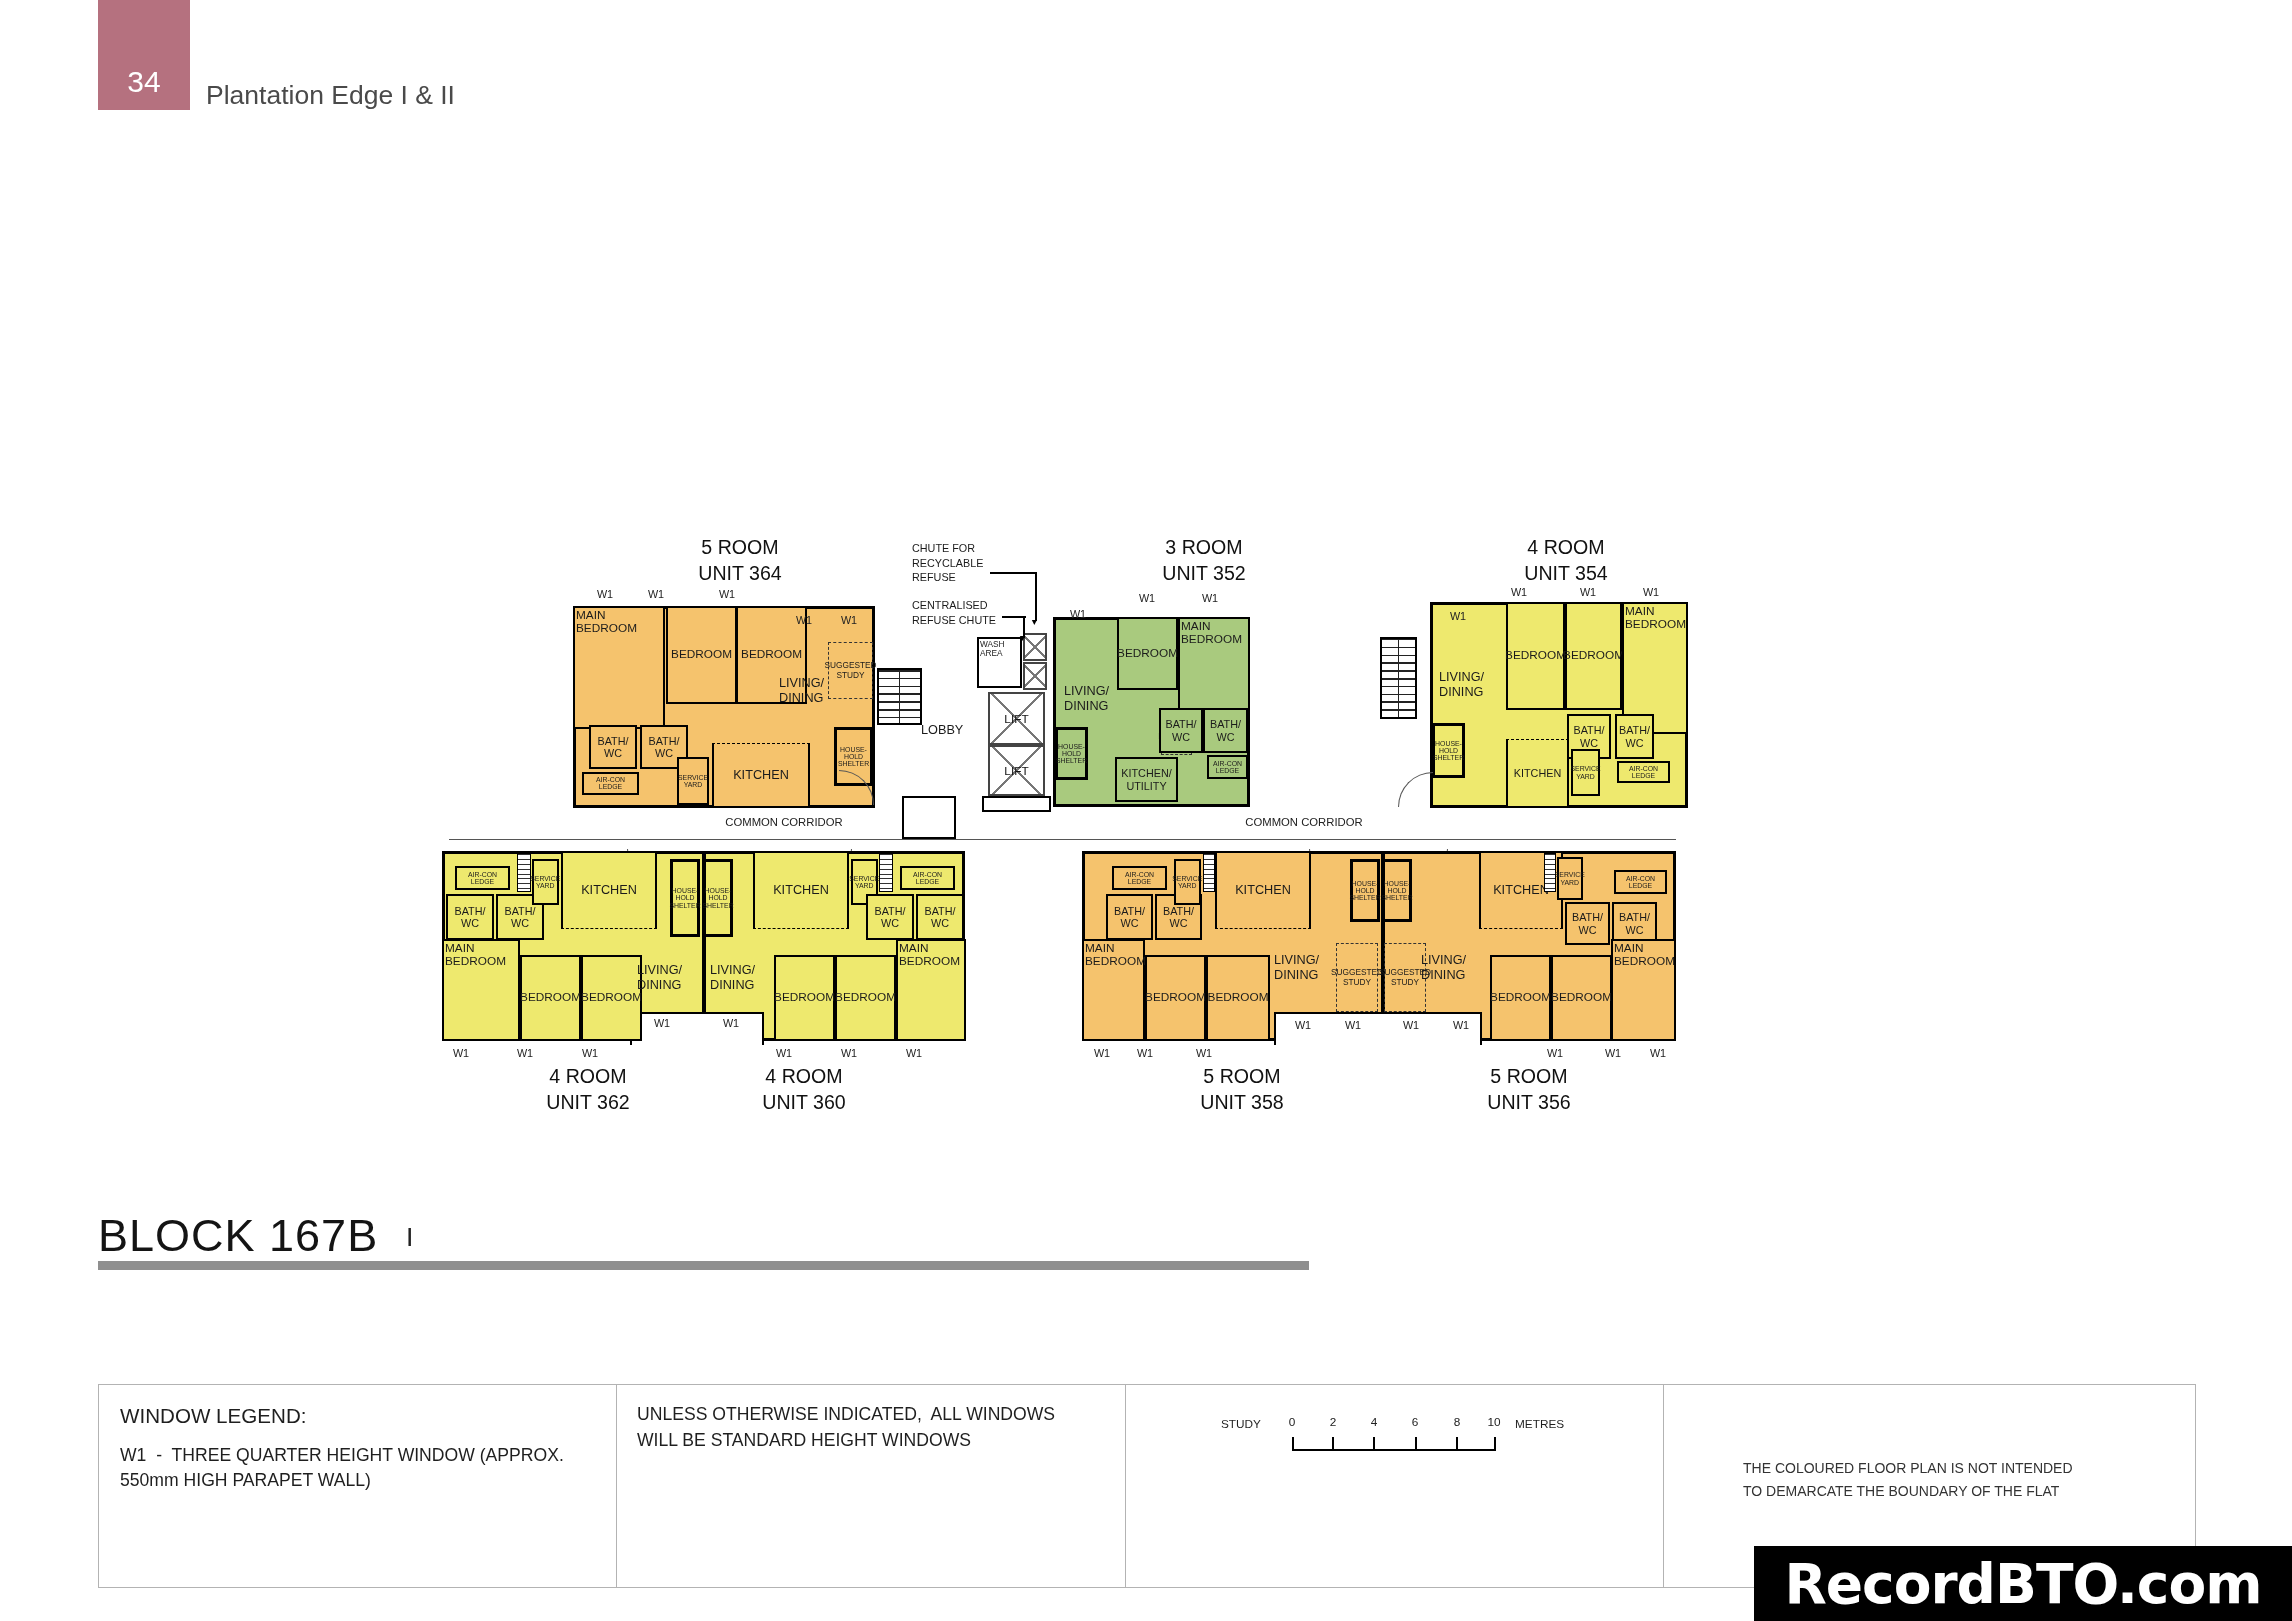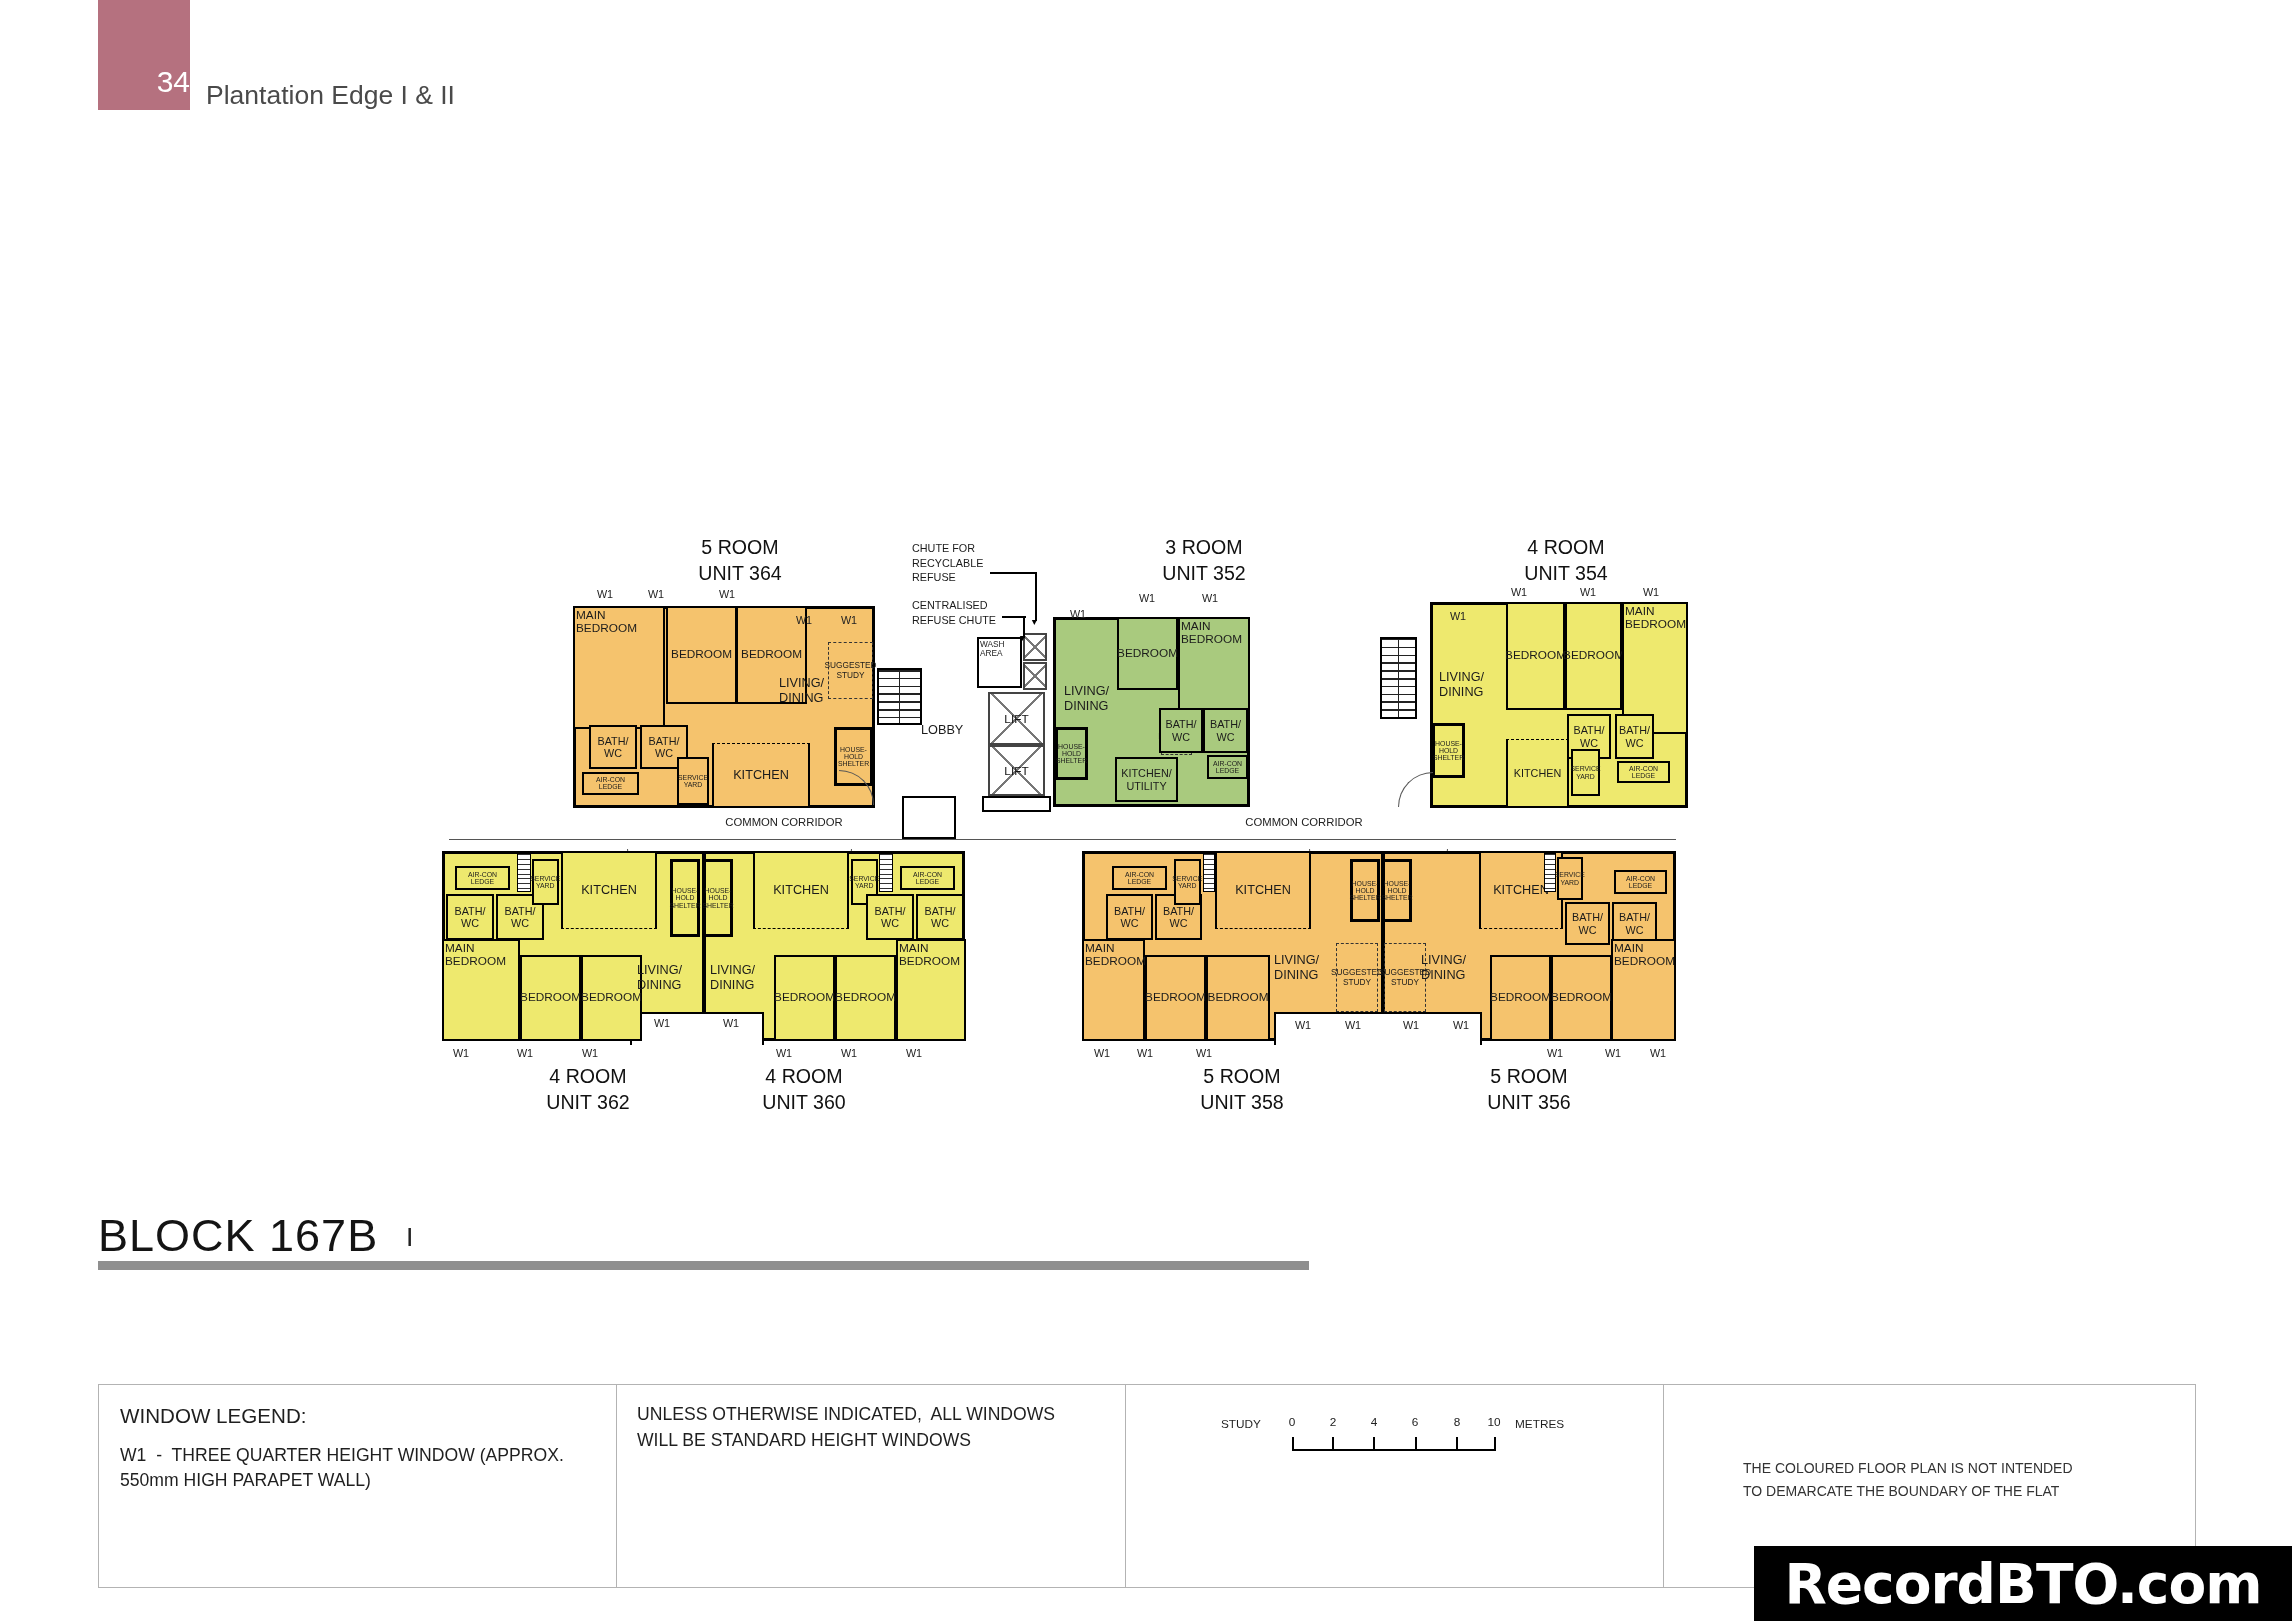--- a/index.html
+++ b/index.html
@@ -32,21 +32,21 @@
         background-image:
           repeating-linear-gradient(180deg,#222 0 1.5px,transparent 1.5px 7.8px),
           linear-gradient(90deg,transparent calc(50% - 0.8px),#222 calc(50% - 0.8px) calc(50% + 0.8px),transparent calc(50% + 0.8px))}
   .shaft{position:absolute;border:1.5px solid #000;box-sizing:border-box;background-color:#fff;
         background-image:repeating-linear-gradient(180deg,#333 0 1px,transparent 1px 4.9px)}
   .wline{position:absolute;background:#000}
   .thin{position:absolute;background:#555}
   .notch{position:absolute;background:#fff;border:2.9px solid #000;border-bottom:none;box-sizing:border-box}
   .arc{position:absolute;box-sizing:border-box}
   .arrow{position:absolute;font-size:8.8px;color:#000}
-  .tabnum{position:absolute;text-align:right;color:#fff;font-size:30px}
+  .tabnum{position:absolute;text-align:center;color:#fff;font-size:30px}
   .gridline{position:absolute;background:#b3b3b3}
 </style>
 </head>
 <body>
 
 <div class="page">
 
   <div class="abs" style="left:98px;top:0;width:92px;height:110px;background:#b5717f"></div>
   <div class="tabnum" style="left:98px;top:65px;width:92px">34</div>
   <div class="abs" style="left:206px;top:80px;font-size:26.5px;color:#4a4a4a">Plantation Edge I &amp; II</div>

